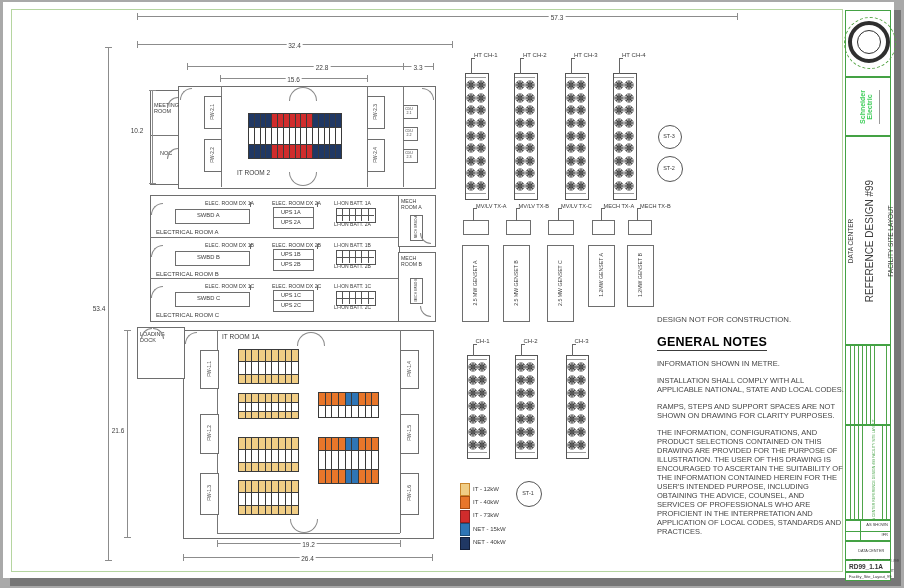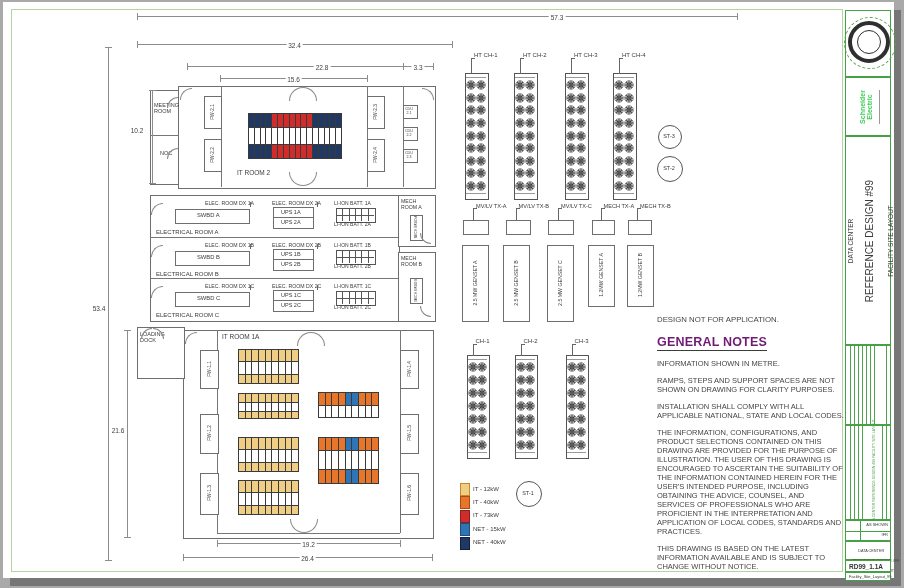--- a/index.html
+++ b/index.html
@@ -16,21 +16,21 @@
   .dimlab{position:absolute;color:#3d3d3d;background:#fff;padding:0 2px;transform:translate(-50%,-50%);font-size:6.5px;}
   .band{display:flex;width:100%;box-sizing:border-box;}
   .cell{flex:1;border-right:1px solid #3a3a3a;}
   .cell:last-child{border-right:none;}
   .tb{position:absolute;left:845px;width:46px;border:1px solid #44a244;box-sizing:border-box;background:#fff;}
   .door{position:absolute;box-sizing:border-box;}
   #notes{position:absolute;left:657px;top:288px;width:187px;color:#454545;}
   #notes h1{font-size:12.5px;font-weight:bold;color:#3c3c3c;margin:0 0 0 0;letter-spacing:.2px;
     border-bottom:1.5px solid #3c3c3c;display:inline-block;padding-bottom:1px;}
   #notes .sub{font-size:7.8px;margin:9px 0 0 0;}
-  #notes h2{font-size:12.5px;font-weight:bold;color:#701a75;margin:11px 0 0 0;letter-spacing:.2px;
+  #notes h2{font-size:12.5px;font-weight:bold;color:#000000;margin:11px 0 0 0;letter-spacing:.2px;
     border-bottom:1.5px solid #3c3c3c;display:inline-block;padding-bottom:1px;}
   #notes p.np{font-size:7.5px;line-height:1.2;margin:8px 0 0 0;white-space:normal;}
   svg{position:absolute;overflow:visible;}
 </style>
 </head>
 <body>
 
 <div id="sheet"></div>
 
 <div id="canvas">
@@ -1914,28 +1914,27 @@
       <div class="abs " style="left: 460px; top: 509.8px; width: 8px; height: 11px; background: rgb(208, 44, 44); border: 1px solid rgb(142, 31, 31);"></div>
       <div class="abs lbl" style="left: 473px; top: 512.3px; font-size: 6px;">IT - 73kW</div>
       <div class="abs " style="left: 460px; top: 523.2px; width: 8px; height: 11px; background: rgb(46, 117, 182); border: 1px solid rgb(29, 78, 124);"></div>
       <div class="abs lbl" style="left: 473px; top: 525.7px; font-size: 6px;">NET - 15kW</div>
       <div class="abs " style="left: 460px; top: 536.6px; width: 8px; height: 11px; background: rgb(32, 56, 100); border: 1px solid rgb(19, 31, 58);"></div>
       <div class="abs lbl" style="left: 473px; top: 539.1px; font-size: 6px;">NET - 40kW</div>
     </div>
 
   <div id="notes">
     <br>
-    <p class="sub">DESIGN NOT FOR APPLICATION.</p>
+    <p class="sub">DESIGN NOT FOR CONSTRUCTION.</p>
     <h2>GENERAL NOTES</h2>
     <div id="notes-list">
         <p class="np">INFORMATION SHOWN IN METRE.</p>
+        <p class="np">INSTALLATION SHALL COMPLY WITH ALL APPLICABLE NATIONAL, STATE AND LOCAL CODES.</p>
         <p class="np">RAMPS, STEPS AND SUPPORT SPACES ARE NOT SHOWN ON DRAWING FOR CLARITY PURPOSES.</p>
-        <p class="np">INSTALLATION SHALL COMPLY WITH ALL APPLICABLE NATIONAL, STATE AND LOCAL CODES.</p>
         <p class="np">THE INFORMATION, CONFIGURATIONS, AND PRODUCT SELECTIONS CONTAINED ON THIS DRAWING ARE PROVIDED FOR THE PURPOSE OF ILLUSTRATION. THE USER OF THIS DRAWING IS ENCOURAGED TO ASCERTAIN THE SUITABILITY OF THE INFORMATION CONTAINED HEREIN FOR THE USER'S INTENDED PURPOSE, INCLUDING OBTAINING THE ADVICE, COUNSEL, AND SERVICES OF PROFESSIONALS WHO ARE PROFICIENT IN THE INTERPRETATION AND APPLICATION OF LOCAL CODES, STANDARDS AND PRACTICES.</p>
-        <p class="np">THIS DRAWING IS BASED ON THE LATEST INFORMATION AVAILABLE AND IS SUBJECT TO CHANGE WITHOUT NOTICE.</p>
       </div>
   </div>
 
   <div class="tb" style="top:10px;height:67px;">
     <div class="abs" style="left:-2px;top:6px;width:50px;height:50px;border:1px dashed #56a546;border-radius:50%;"></div>
     <div class="abs" style="left:2px;top:10px;width:42px;height:42px;border:4px solid #2f2f2f;border-radius:50%;box-sizing:border-box;"></div>
     <div class="abs" style="left:11px;top:19px;width:24px;height:24px;border:1.5px solid #2f2f2f;border-radius:50%;box-sizing:border-box;"></div>
   </div>
 
   <div class="tb" style="top:77px;height:59px;">

